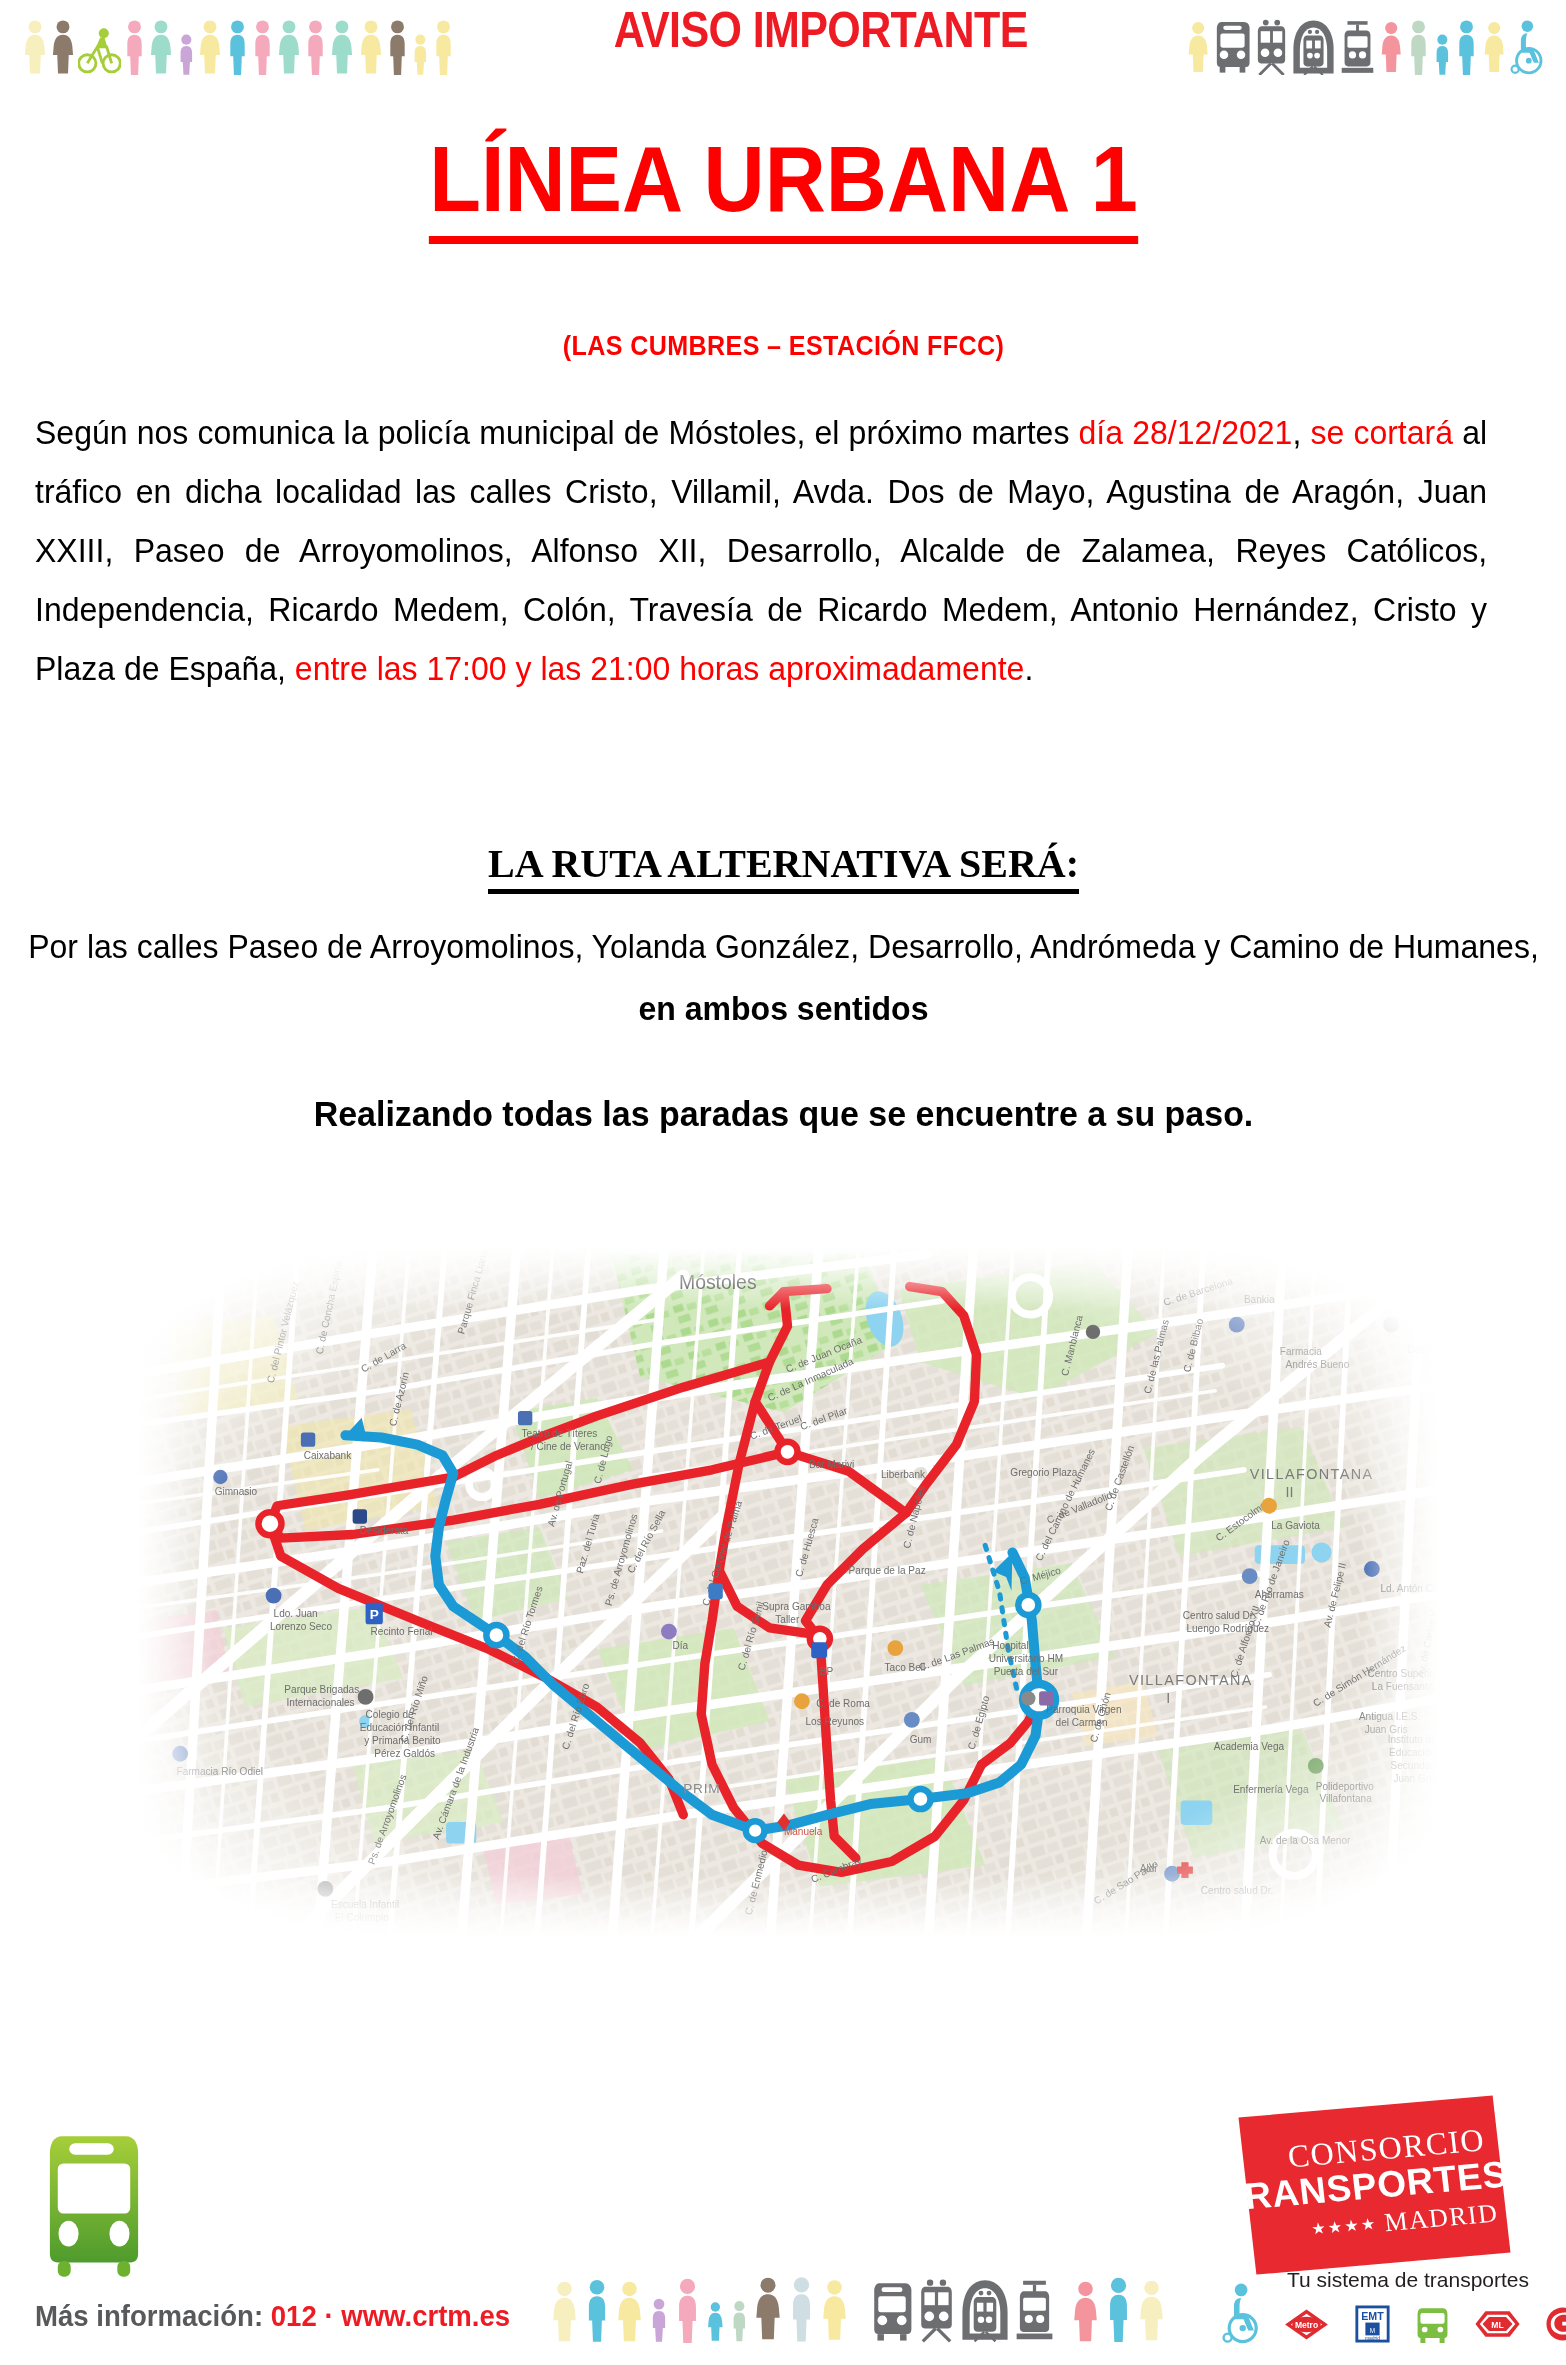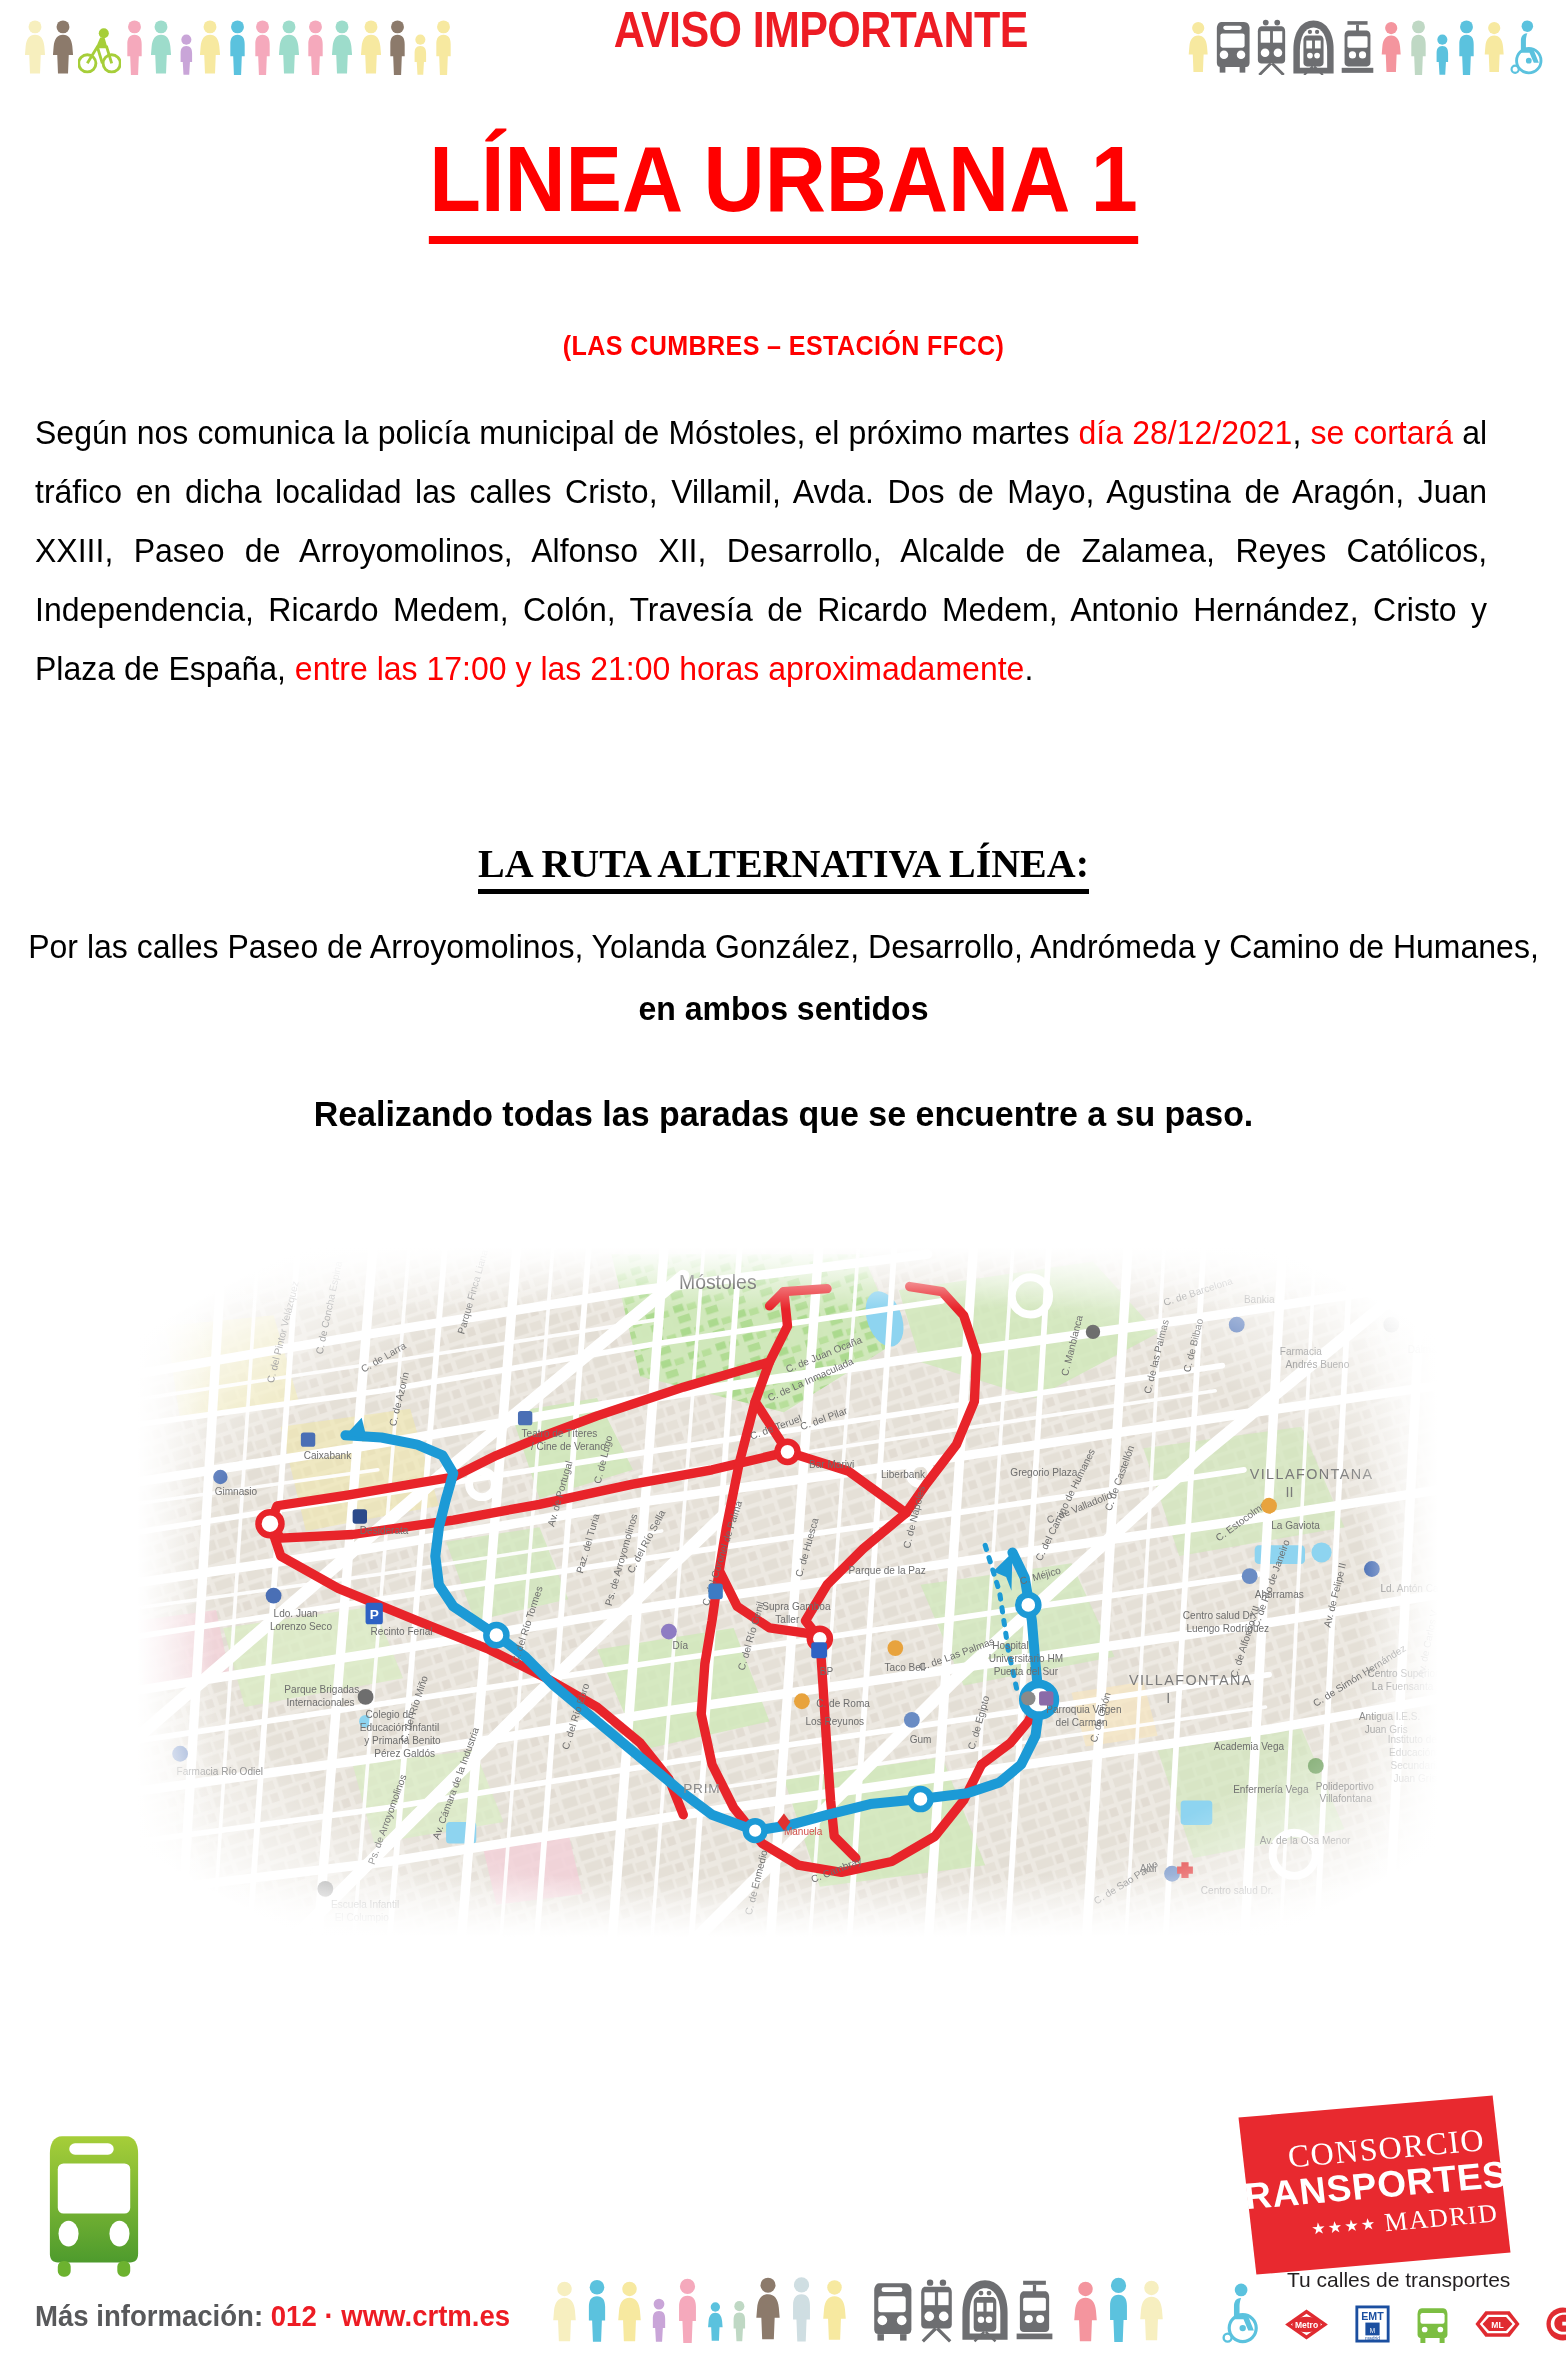--- a/index.html
+++ b/index.html
@@ -238,21 +238,21 @@
 </div>
 
 <div class="main-title">
   <span>LÍNEA URBANA 1</span>
 </div>
 <div class="sub-title">(LAS CUMBRES – ESTACIÓN FFCC)</div>
 
 <div class="para"><span>Según nos comunica la policía municipal de Móstoles, el próximo martes </span><span class="r">día 28/12/2021</span><span>, </span><span class="r">se cortará</span><span> al tráfico en dicha localidad las calles Cristo, Villamil, Avda. Dos de Mayo, Agustina de Aragón, Juan XXIII, Paseo de Arroyomolinos, Alfonso XII, Desarrollo, Alcalde de Zalamea, Reyes Católicos, Independencia, Ricardo Medem, Colón, Travesía de Ricardo Medem, Antonio Hernández, Cristo y Plaza de España, </span><span class="r">entre las 17:00 y las 21:00 horas aproximadamente</span><span>.</span></div>
 
 <div class="alt-head">
-  <span>LA RUTA ALTERNATIVA LÍNEA:</span>
+  <span>LA RUTA ALTERNATIVA SERÁ:</span>
 </div>
 <div class="alt-body"><span>Por las calles Paseo de Arroyomolinos, Yolanda González, Desarrollo, Andrómeda y Camino de Humanes, </span><b>en ambos sentidos</b></div>
 <div class="stops">Realizando todas las paradas que se encuentre a su paso.</div>
 
 <div class="map-wrap">
   <svg class="map-svg" viewBox="0 0 1810 960" preserveAspectRatio="none">
     <defs>
       <pattern id="blocks" width="46" height="38" patternUnits="userSpaceOnUse" patternTransform="rotate(-18)">
         <rect width="46" height="38" fill="#EDE9E2"></rect>
         <rect x="2" y="2" width="20" height="14" fill="#E3DED5"></rect>
@@ -694,21 +694,21 @@
   <div class="crtm-plate">
     <div class="l1">CONSORCIO</div>
     <div class="l2">TRANSPORTES</div>
     <div class="l3">
       <span class="stars">★★★★</span>
       <span class="madrid">MADRID</span>
     </div>
   </div>
 </div>
 
-<div class="tu-sistema">Tu calles de transportes</div>
+<div class="tu-sistema">Tu sistema de transportes</div>
 
 <div class="modes">
   <div class="mode">
     <svg width="47" height="35" viewBox="0 0 66 48">
         <path d="M33 3 L63 24 L33 45 L3 24 Z" fill="#E02B31"></path>
         <path d="M33 9 L55 24 L33 39 L11 24 Z" fill="#fff"></path>
         <ellipse cx="33" cy="24" rx="20" ry="11" fill="#E02B31"></ellipse>
         <text x="33" y="29" font-size="12" fill="#fff" text-anchor="middle" font-family="Liberation Sans, sans-serif" font-weight="bold">Metro</text>
       </svg>
   </div>

